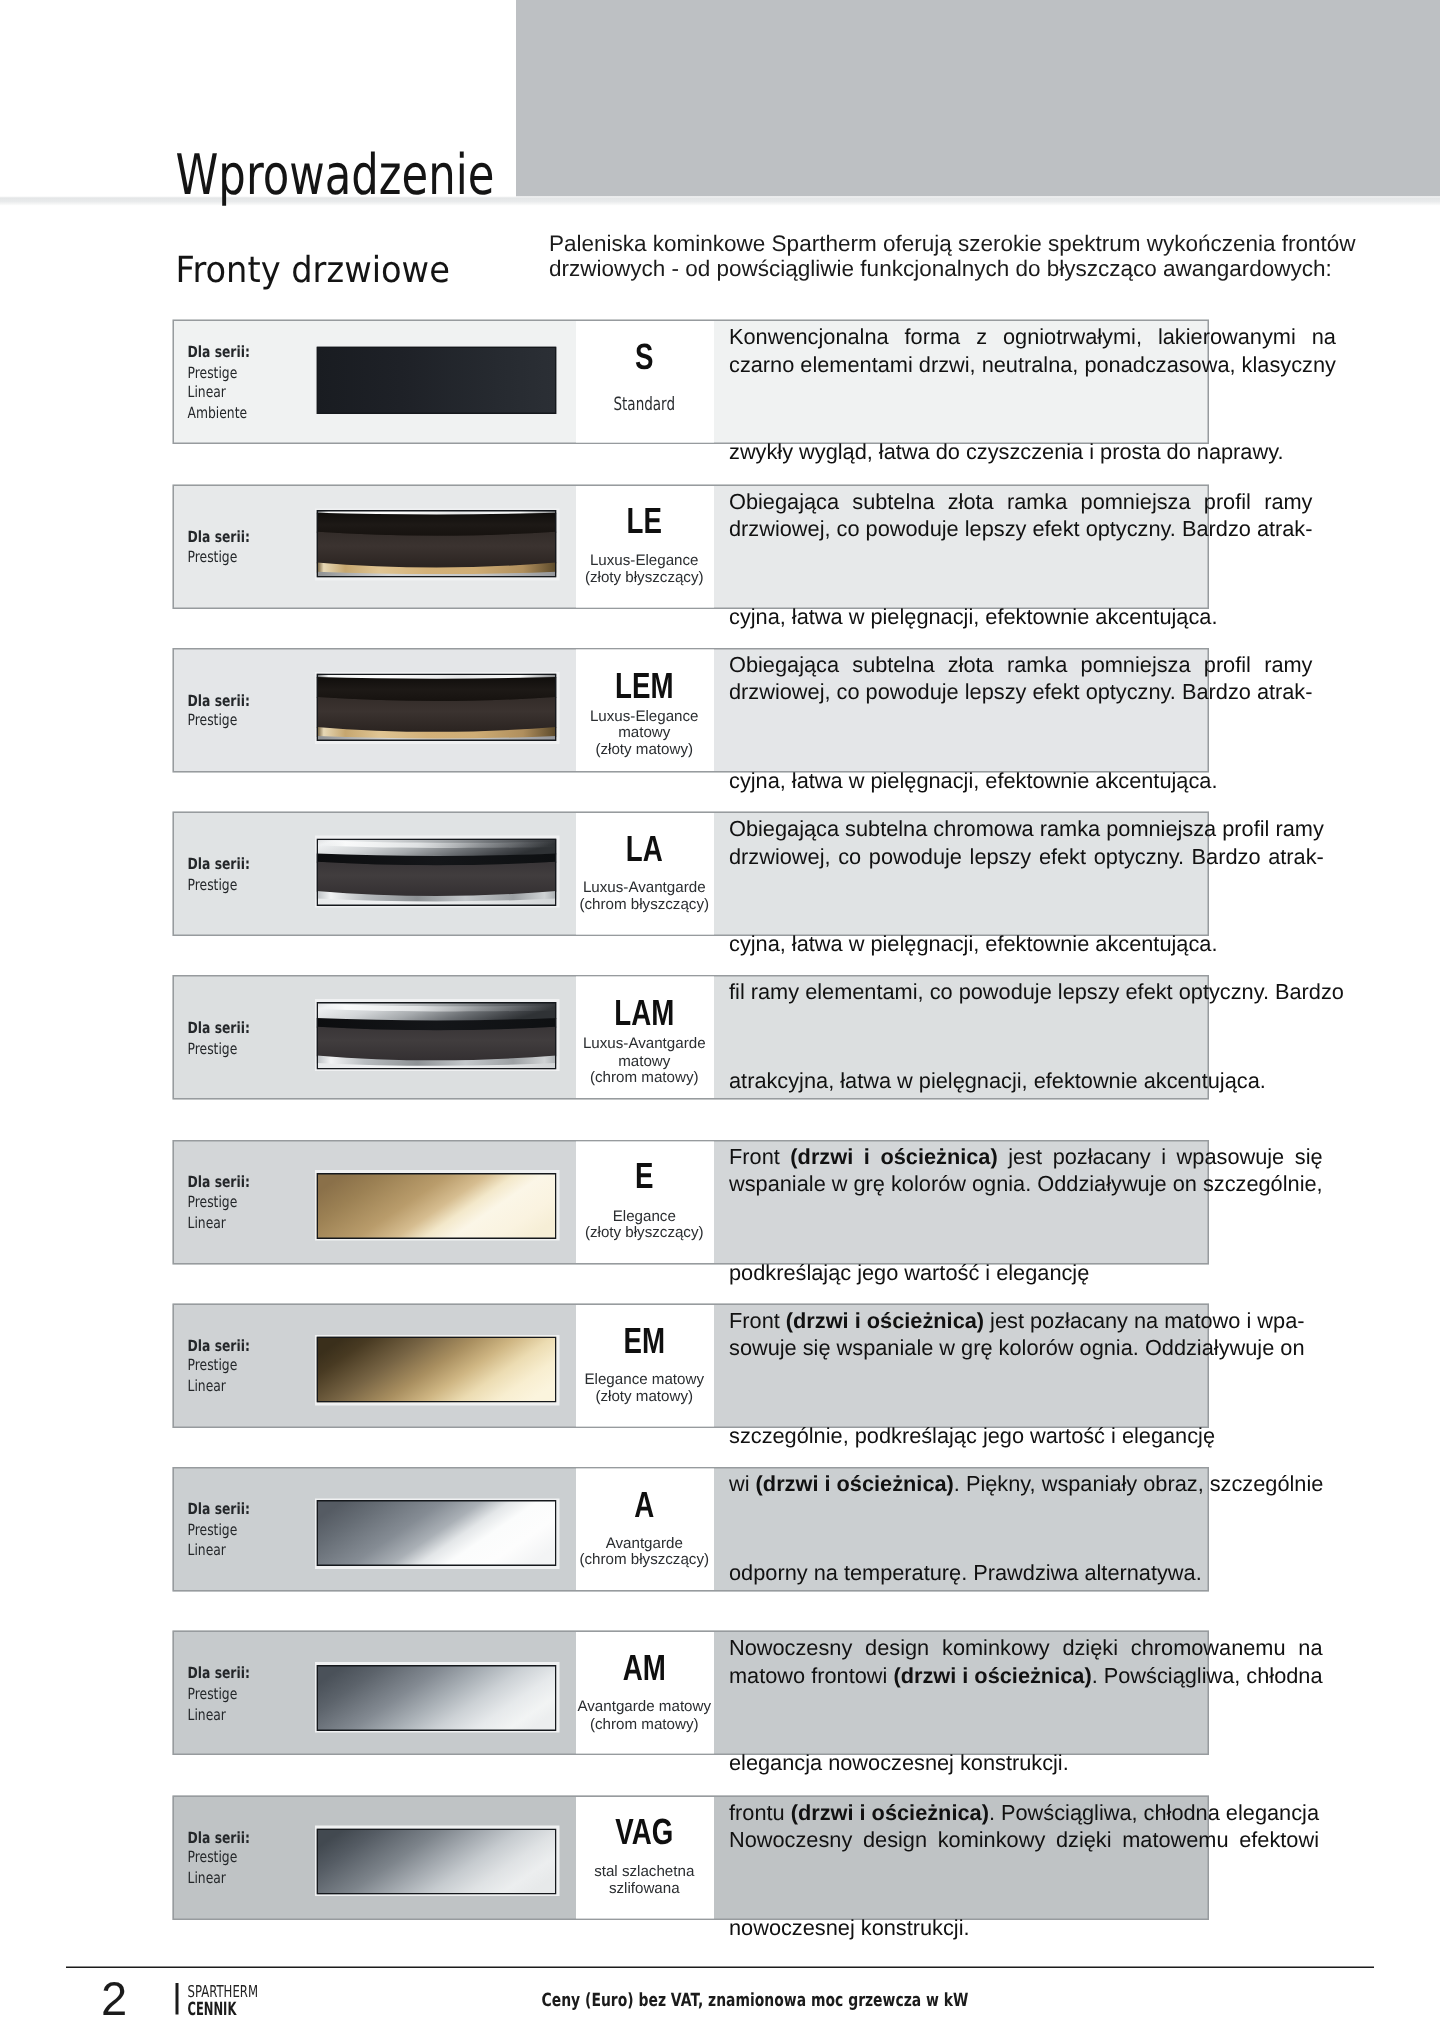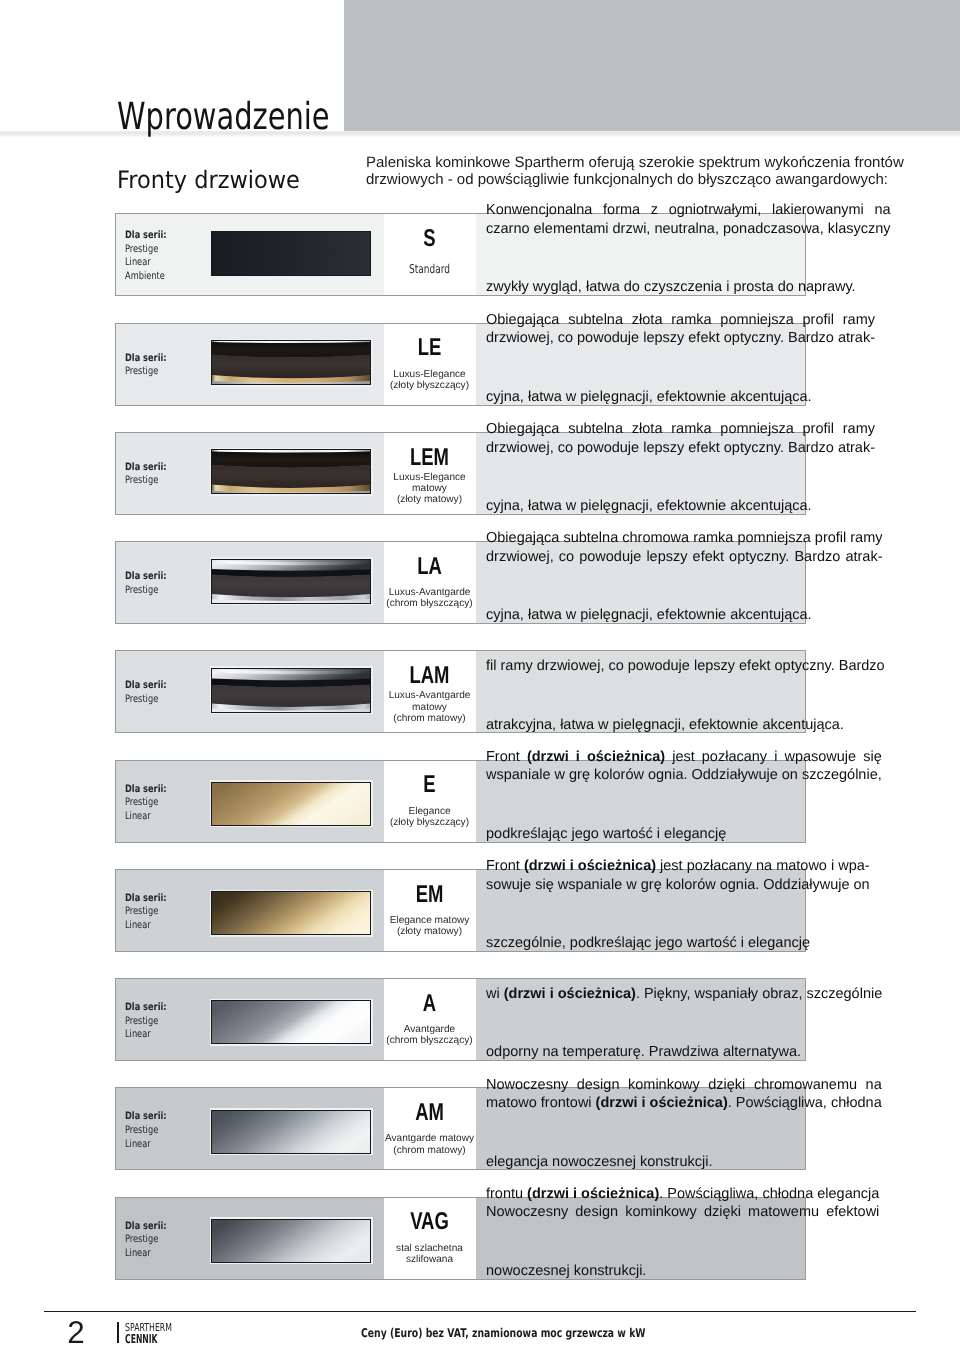--- a/index.html
+++ b/index.html
@@ -35,21 +35,21 @@
   .door.flat{top:19.8px;height:47px;}
   .door.ring{background:#f0f1f2;}
   .c-code{flex:none;width:92px;background:#fff;position:relative;}
   .codewrap{position:absolute;left:-18px;width:127px;top:0;height:100%;text-align:center;}
   .code{position:absolute;left:0;right:0;top:15.8px;font-size:24.3px;font-weight:bold;color:#0f0f0f;
         line-height:18px;font-family:"Liberation Sans",sans-serif;transform:scaleX(0.76);}
   .nm{position:absolute;left:0;right:0;top:56.2px;transform:translateY(-50%);font-size:10.1px;
       line-height:11.05px;color:#2a2d30;}
   .nm.hum{font-family:"DejaVu Sans",sans-serif;font-size:12.2px;line-height:11.05px;
       transform:translateY(-50%) scaleX(0.74);}
-  .c-desc{flex:1;padding:0 9px 0 10px;display:flex;align-items:flex-end;}
+  .c-desc{flex:1;padding:0 9px 0 10px;display:flex;align-items:flex-start;}
   .c-desc p{margin:0;width:100%;font-size:14.5px;line-height:18.6px;color:#111;position:relative;top:2px;}
   .just p{text-align:justify;}
   .c-desc .ln{display:block;text-align:inherit;text-align-last:justify;white-space:nowrap;}
   .c-desc .ln.last{text-align-last:left;margin-top:40px;}
   .row:not(.just) .c-desc .ln{text-align-last:left;}
 
   
   .foot-rule{position:absolute;left:44px;top:1310.6px;width:872px;height:1.6px;background:#1b1b1b;}
   .pnum{position:absolute;left:67.3px;top:1316.8px;font-size:31.4px;line-height:31.4px;color:#1b1b1b;
         font-family:"Liberation Sans",sans-serif;transform:scaleX(1);transform-origin:left top;}
@@ -379,21 +379,21 @@
           </div>
         </div>
         <div class="c-code">
           <div class="codewrap">
             <div class="code">LAM</div>
             <div class="nm">Luxus-Avantgarde<br>matowy<br>(chrom matowy)</div>
           </div>
         </div>
         <div class="c-desc">
           <p>
-            <span class="ln">fil ramy drzwiowej, co powoduje lepszy efekt optyczny. Bardzo</span>
+            <span class="ln">fil ramy elementami, co powoduje lepszy efekt optyczny. Bardzo</span>
             <span class="ln last">atrakcyjna, łatwa w pielęgnacji, efektownie akcentująca.</span>
           </p>
         </div>
       </div>
       <div class="row just" style="top: 759.5px; height: 83px; background: rgb(211, 214, 216);">
         <div class="c-left">
           <div class="c-serie">
             <div class="inner"><span class="lbl">Dla serii:</span><br><span>Prestige</span><br><span>Linear</span></div>
           </div>
           <div class="c-img">

